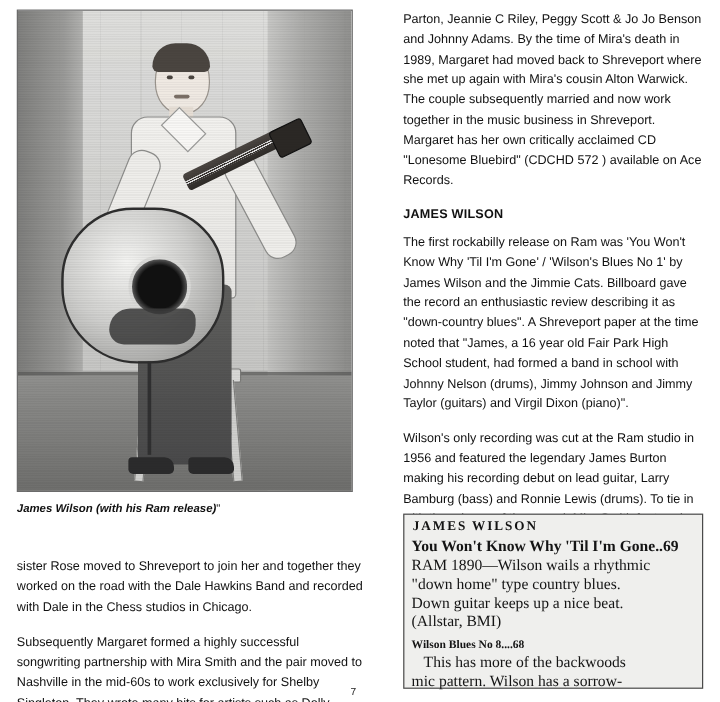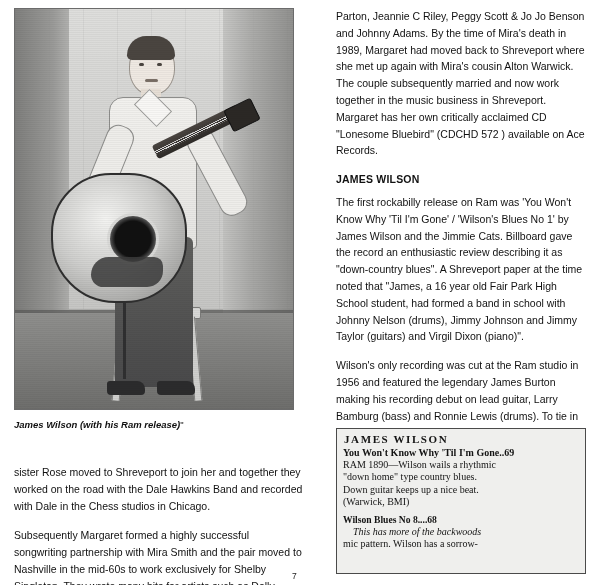--- a/index.html
+++ b/index.html
@@ -241,31 +241,31 @@
     font-family: "Liberation Serif", serif;
     color: #141414;
   }
   .clip-title {
     font-size: 11px;
     font-weight: bold;
     letter-spacing: 1.6px;
     margin: 0 0 2px 1px;
   }
   .clip-line {
-    font-size: 10px;
+    font-size: 13px;
     line-height: 1.22;
     margin: 0;
   }
   .clip-line.b { font-weight: bold; }
   .clip-sub {
     font-size: 9.6px;
     font-weight: bold;
     margin: 6px 0 1px 0;
   }
-  .clip-indent { text-indent: 10px; font-style: italic; }
+  .clip-indent { text-indent: 10px; }
 </style>
 </head>
 <body>
 
 <div class="left-col">
 
   <div class="photo-frame">
     <div class="photo-bg"></div>
     <div class="wall-panel"></div>
     <div class="wall-dark"></div>
@@ -327,17 +327,17 @@
 </div>
 
 <div class="page-number">7</div>
 
 <div class="clipping">
   <div class="clip-title">JAMES WILSON</div>
   <div class="clip-line b">You Won't Know Why 'Til I'm Gone..69</div>
   <div class="clip-line">RAM 1890—Wilson wails a rhythmic</div>
   <div class="clip-line">"down home" type country blues.</div>
   <div class="clip-line">Down guitar keeps up a nice beat.</div>
-  <div class="clip-line">(Warwick, BMI)</div>
+  <div class="clip-line">(Allstar, BMI)</div>
   <div class="clip-sub">Wilson Blues No 8....68</div>
   <div class="clip-line clip-indent">This has more of the backwoods</div>
   <div class="clip-line">mic pattern.  Wilson has a sorrow-</div>
 </div>
 
 </body></html>

